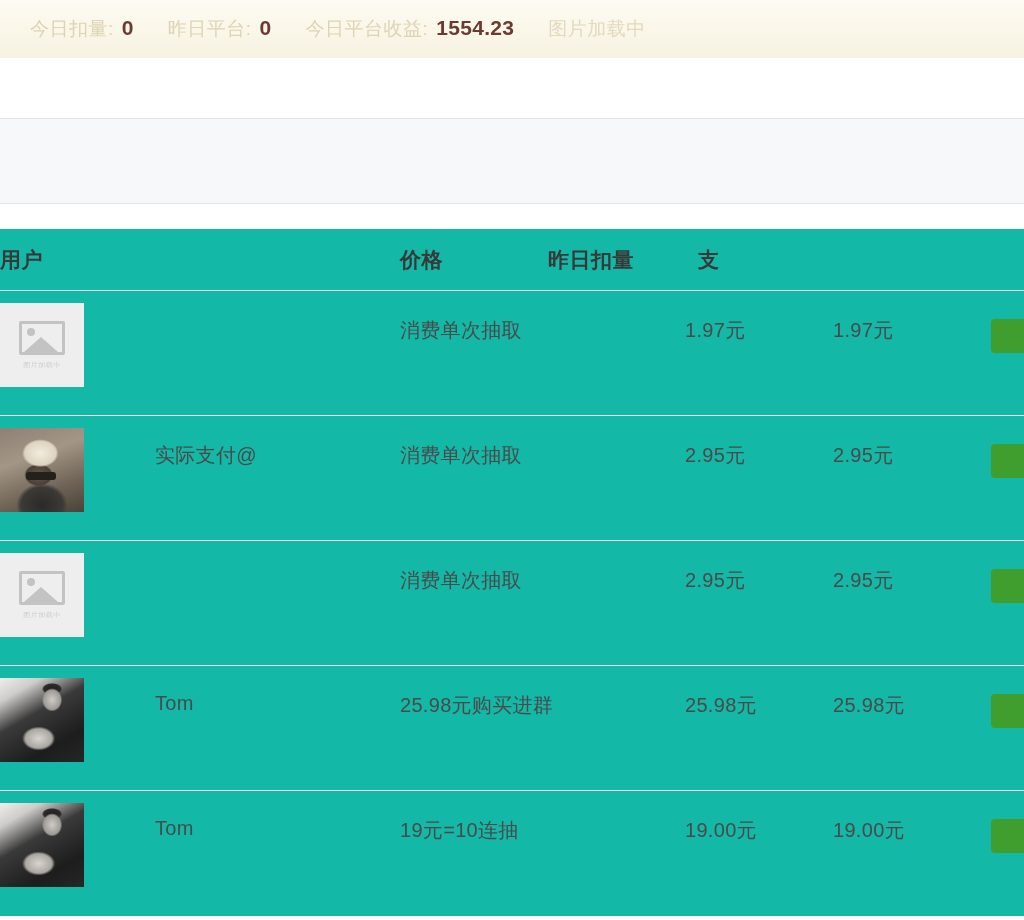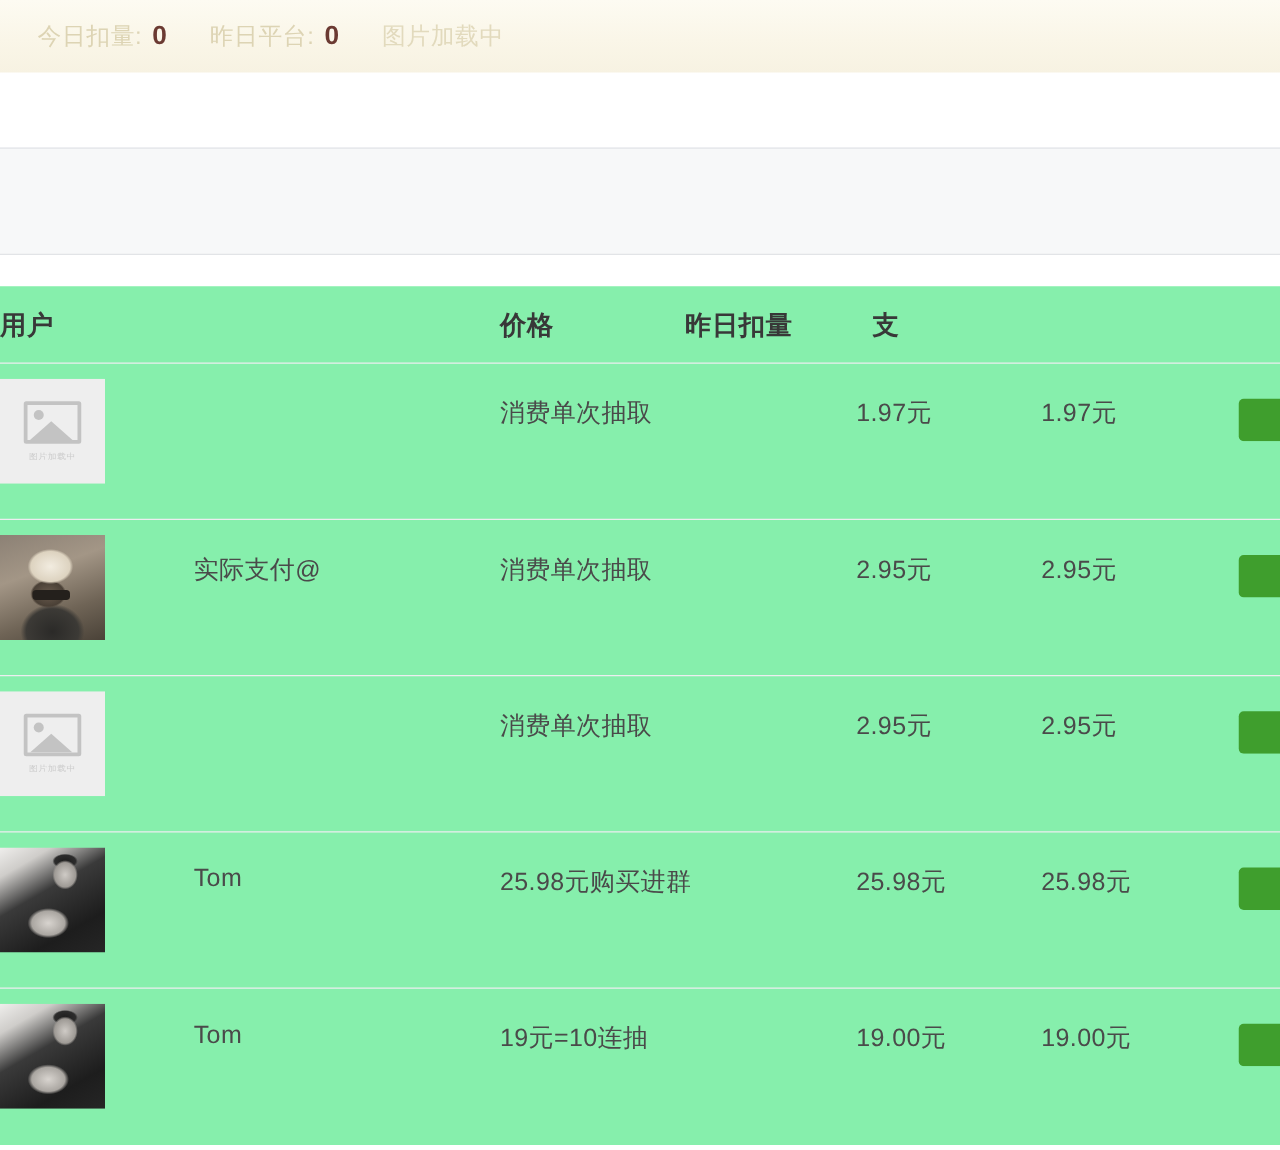--- a/index.html
+++ b/index.html
@@ -59,21 +59,21 @@
   }
   .gap-white-2 {
     width: 1024px;
     height: 25px;
     background: #ffffff;
   }
 
   
   .table {
     width: 1024px;
-    background: #86efac;
+    background: #14b8a6;
   }
   .row {
     display: flex;
     align-items: flex-start;
     width: 1024px;
     position: relative;
   }
   .header-row {
     height: 62px;
     align-items: center;
@@ -207,20 +207,24 @@
 
 <div class="stats-bar">
   <div class="stat">
     <span class="stat-label">今日扣量:</span>
     <span class="stat-value">0</span>
   </div>
   <div class="stat">
     <span class="stat-label">昨日平台:</span>
     <span class="stat-value">0</span>
   </div>
+  <div class="stat">
+    <span class="stat-label">今日平台收益:</span>
+    <span class="stat-value">1554.23</span>
+  </div>
   <div class="stat truncated">
     <span class="stat-label">图片加载中</span>
   </div>
 </div>
 
 <div class="gap-white"></div>
 <div class="toolbar-panel"></div>
 <div class="gap-white-2"></div>
 
 <div class="table">

